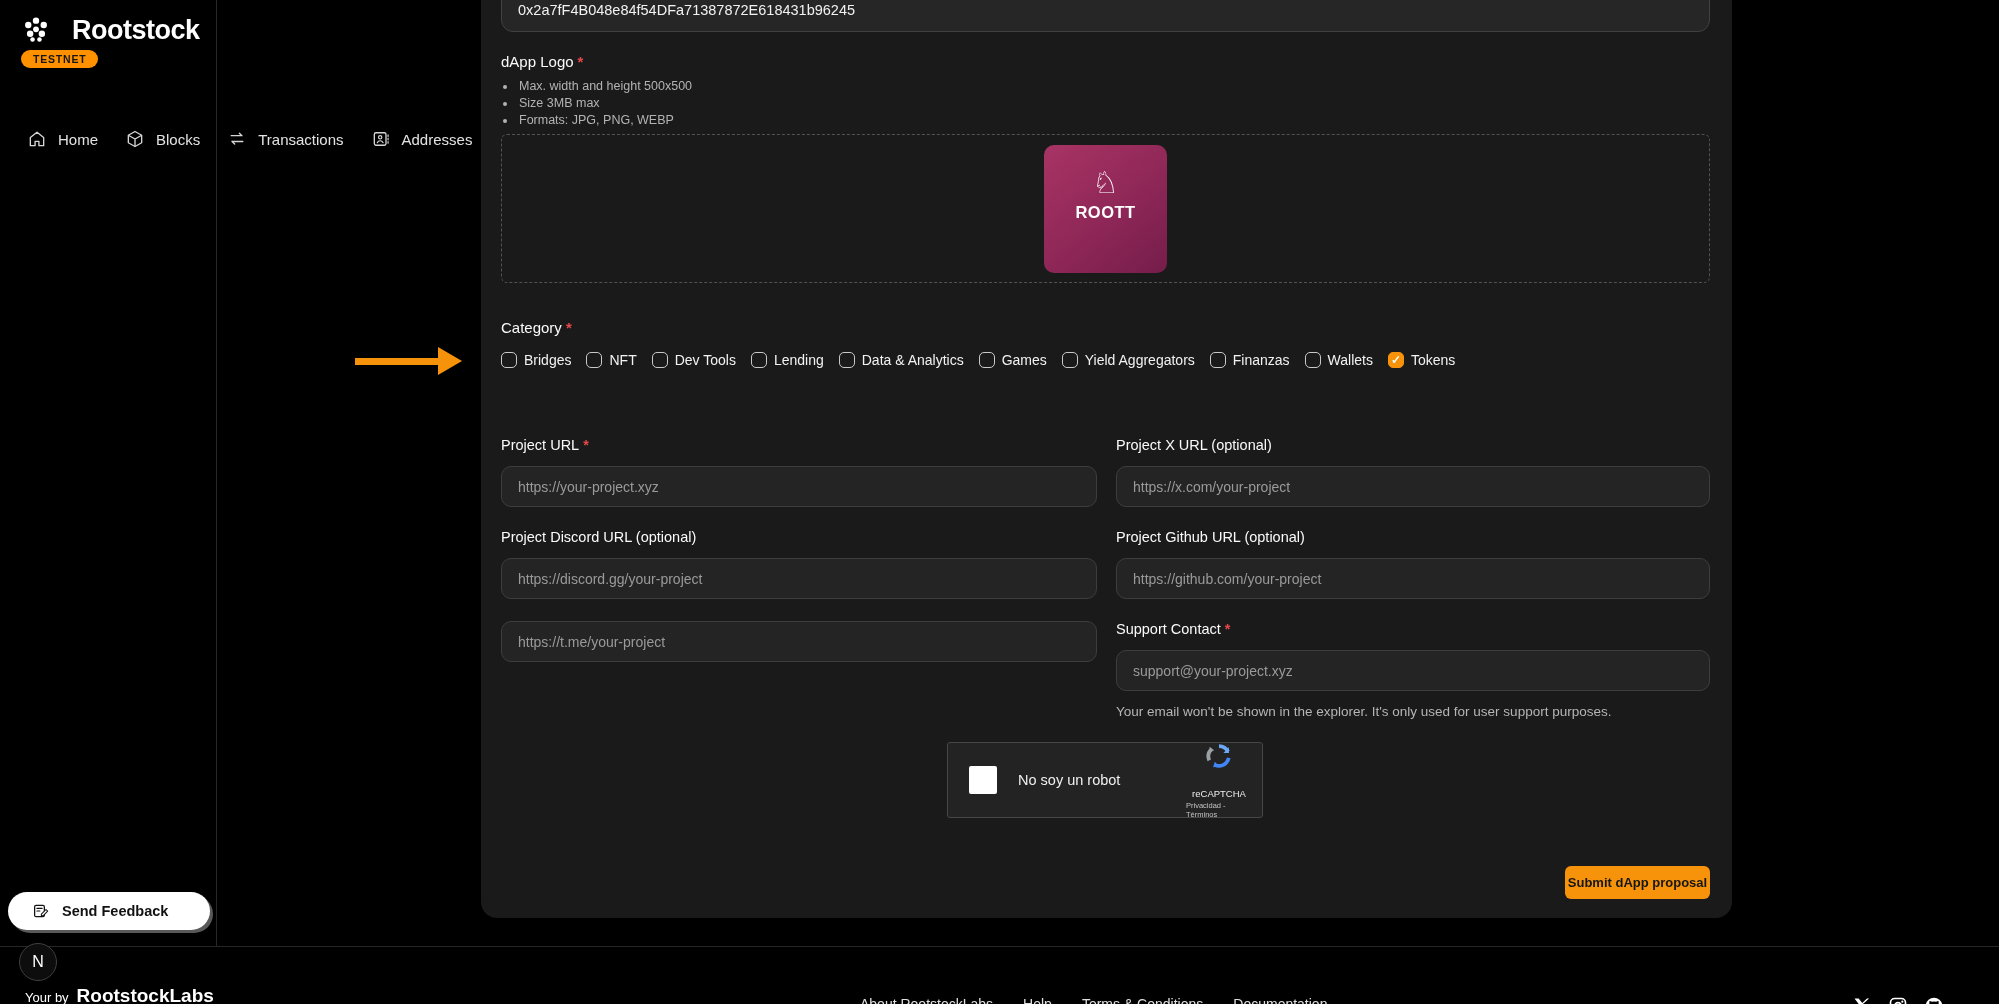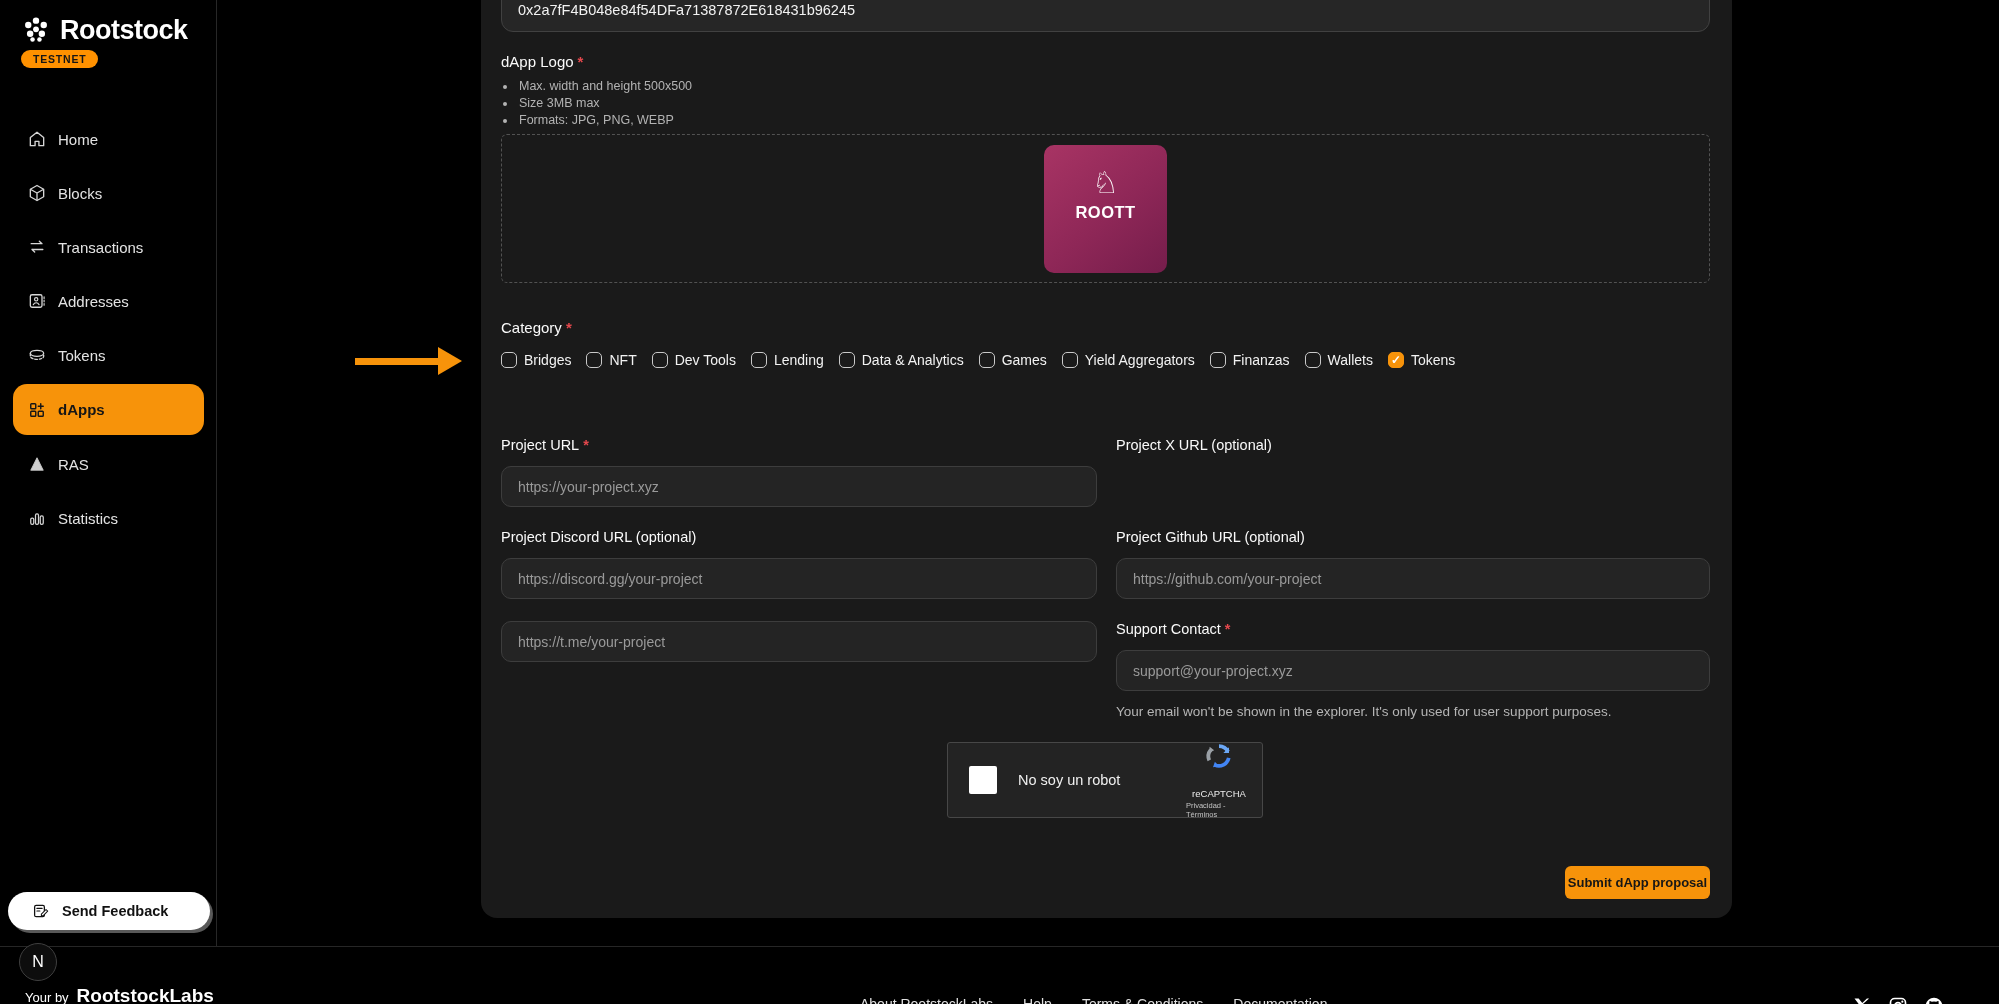--- a/index.html
+++ b/index.html
@@ -9,29 +9,29 @@
     font-family:"Liberation Sans", sans-serif;
     color:#fff;
     overflow:hidden;
     position:relative;
   }
   
   .sidebar {
     position:absolute; left:0; top:0; width:217px; height:946px;
     background:#000; border-right:1px solid #272727;
   }
-  .logo-row { position:absolute; left:20px; top:14px; display:flex; align-items:center; gap:8px; }
+  .logo-row { position:absolute; left:20px; top:14px; display:flex; align-items:center; gap:20px; }
   .logo-mark { width:32px; height:32px; }
   .logo-text { font-size:27px; font-weight:700; letter-spacing:-0.5px; color:#fff; }
   .testnet-badge {
     position:absolute; left:21px; top:50px;
     background:#ff9100; color:#161616; font-size:10.5px; font-weight:700;
     letter-spacing:0.8px; padding:3px 12px; border-radius:11px;
   }
-  .nav { position:absolute; left:0; top:112px; width:217px; display:flex; flex-direction:column; }
+  .nav { position:absolute; left:0; top:112px; width:217px; display:flex; flex-direction:row; }
   .nav-item {
     height:54px; display:flex; align-items:center; gap:11px;
     padding-left:27px; color:#e3e3e3; font-size:15px; cursor:pointer;
   }
   .nav-item .nav-icon { width:20px; height:20px; display:flex; align-items:center; justify-content:center; }
   .nav-item.active {
     background:#f7930a; color:#161616; font-weight:600;
     margin:2px 13px; height:51px; border-radius:14px; padding-left:14px;
   }
   .nav-item.active svg * { stroke:#161616 !important; }
@@ -309,20 +309,21 @@
     </label>
   </div>
 
   <div class="fields-grid">
     <div class="field">
       <div class="field-label"><span>Project URL</span><span class="req">*</span></div>
       <input class="text-input" type="text" placeholder="https://your-project.xyz" style="">
     </div>
     <div class="field">
       <div class="field-label"><span>Project X URL (optional)</span></div>
+      <input class="text-input" type="text" placeholder="https://x.com/your-project" style="">
     </div>
     <div class="field">
       <div class="field-label"><span>Project Discord URL (optional)</span></div>
       <input class="text-input" type="text" placeholder="https://discord.gg/your-project" style="">
     </div>
     <div class="field">
       <div class="field-label"><span>Project Github URL (optional)</span></div>
       <input class="text-input" type="text" placeholder="https://github.com/your-project" style="">
     </div>
     <div class="field">

